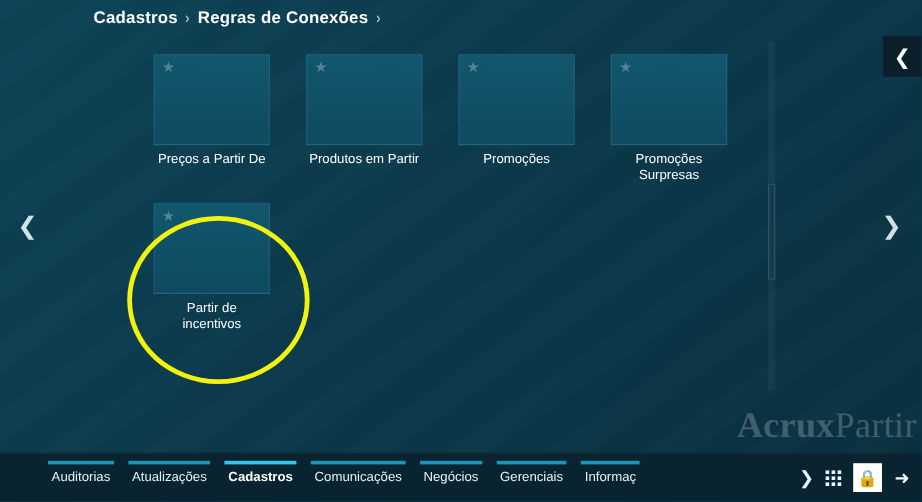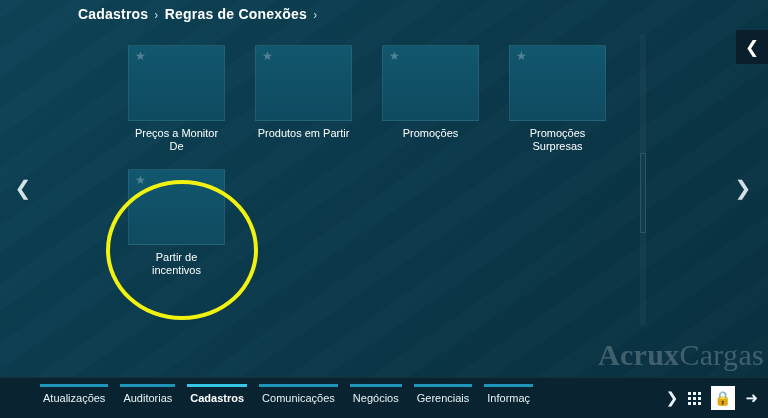--- a/index.html
+++ b/index.html
@@ -287,21 +287,21 @@
     <span>❯</span>
   </div>
 
   <div class="tiles">
 
     <div class="tile-row first">
       <div class="tile">
         <div class="tile-thumb">
           <span class="tile-star">★</span>
         </div>
-        <div class="tile-label">Preços a Monitor De</div>
+        <div class="tile-label">Preços a Partir De</div>
       </div>
 
       <div class="tile">
         <div class="tile-thumb">
           <span class="tile-star">★</span>
         </div>
         <div class="tile-label">Produtos em Partir</div>
       </div>
 
       <div class="tile">
@@ -330,32 +330,32 @@
 
   </div>
 
   <div class="highlight-circle"></div>
 
   <div class="vscroll">
     <div class="thumb"></div>
   </div>
 
   <div class="watermark">
-    <b>Acrux</b><span>Cargas</span>
+    <b>Acrux</b><span>Partir</span>
   </div>
 
   <div class="bottombar">
     <div class="nav-items">
       <div class="nav-item">
         <span class="underline"></span>
+        <span>Auditorias</span>
+      </div>
+      <div class="nav-item">
+        <span class="underline"></span>
         <span>Atualizações</span>
-      </div>
-      <div class="nav-item">
-        <span class="underline"></span>
-        <span>Auditorias</span>
       </div>
       <div class="nav-item active">
         <span class="underline"></span>
         <span>Cadastros</span>
       </div>
       <div class="nav-item">
         <span class="underline"></span>
         <span>Comunicações</span>
       </div>
       <div class="nav-item">

